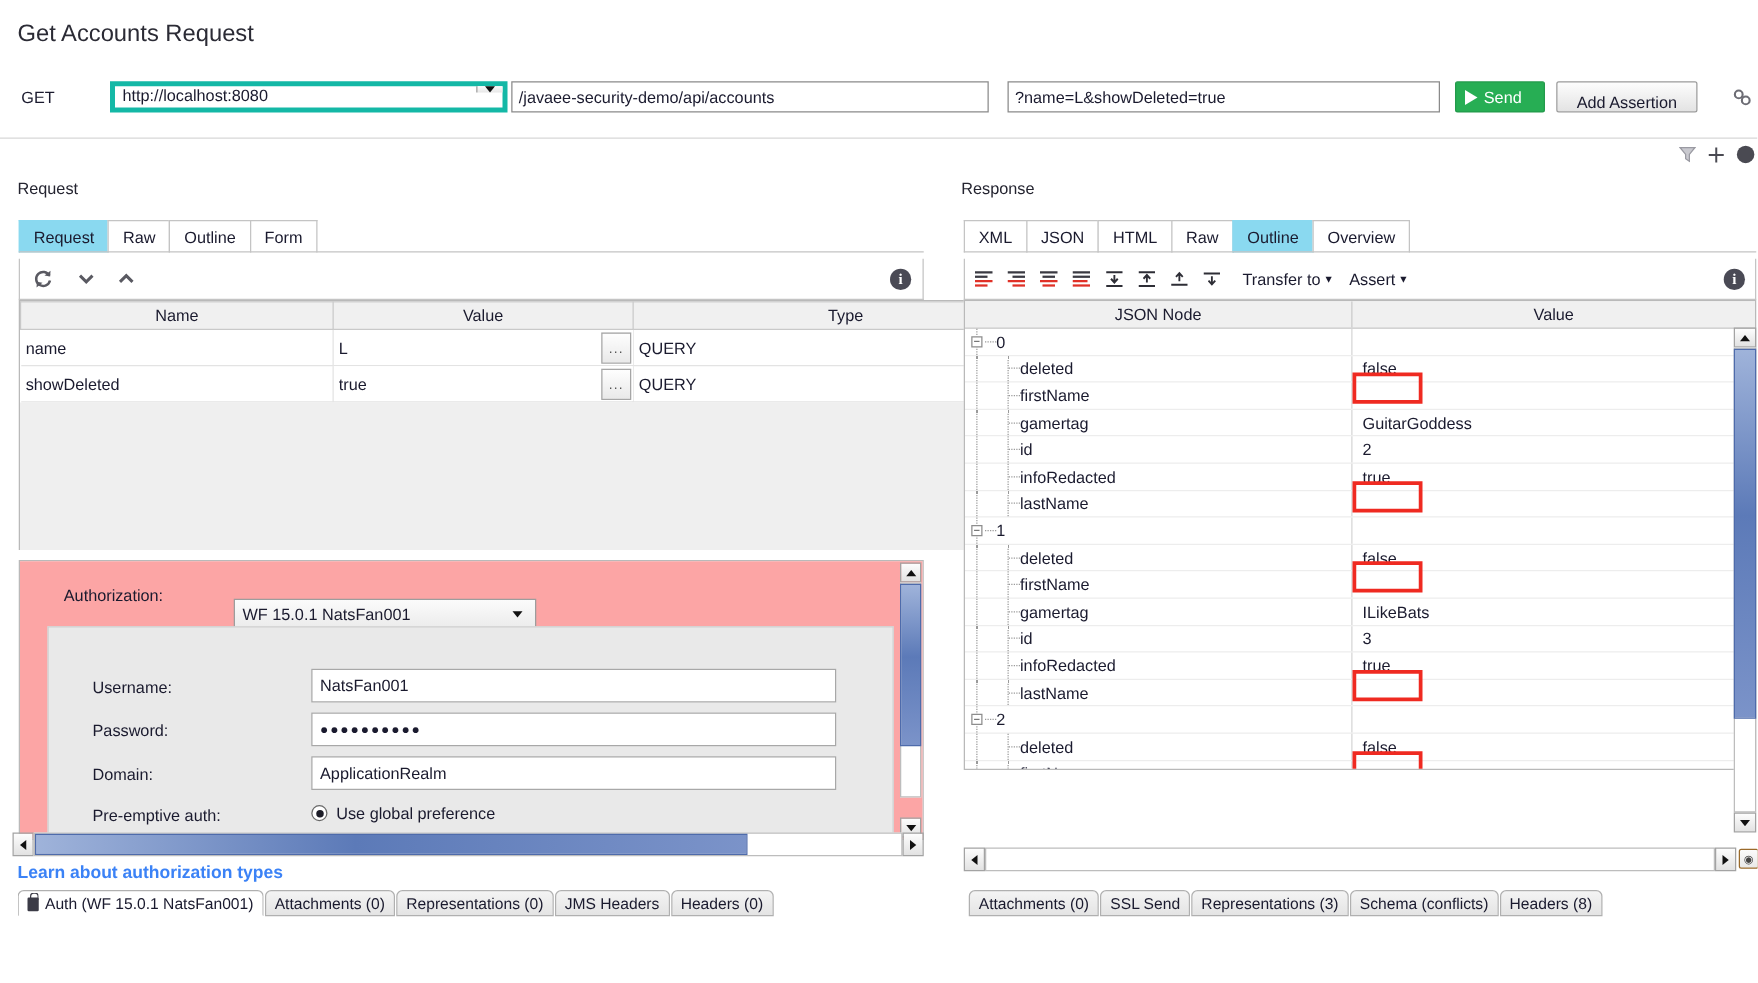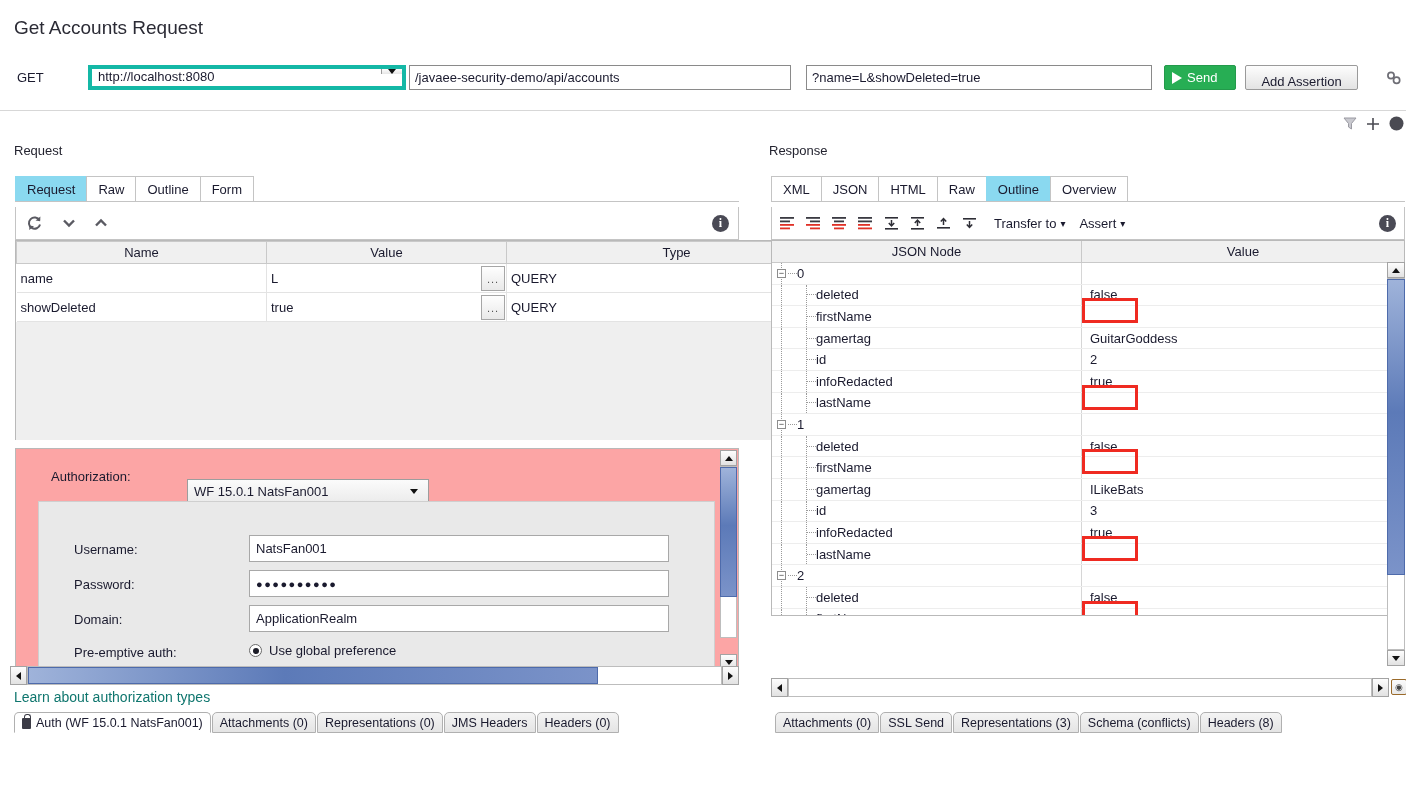--- a/index.html
+++ b/index.html
@@ -165,21 +165,21 @@
   }
   .sb-thumb.vert { background: linear-gradient(#9fb3da,#5c7ab8 45%,#7b93c9); }
   .tri-up   { width:0;height:0;border-left:4px solid transparent;border-right:4px solid transparent;border-bottom:5px solid #111; }
   .tri-down { width:0;height:0;border-left:4px solid transparent;border-right:4px solid transparent;border-top:5px solid #111; }
   .tri-left { width:0;height:0;border-top:4px solid transparent;border-bottom:4px solid transparent;border-right:5px solid #111; }
   .tri-right{ width:0;height:0;border-top:4px solid transparent;border-bottom:4px solid transparent;border-left:5px solid #111; }
 
   
   .learn-link {
     position: absolute; left: 14px; top: 689px; font-size: 14px;
-    color: #0f766e; cursor: pointer;
+    color: #3b82f6; cursor: pointer; font-weight: bold;
   }
   .btabs { position: absolute; display: flex; align-items: flex-end; text-align: center; }
   .btab {
     height: 21px; padding: 0 7px; display: flex; align-items: center; gap: 5px;
     background: linear-gradient(#f4f4f4,#e4e4e4); border: 1px solid #b0b0b0;
     border-radius: 5px 5px 0 0; font-size: 12.5px; margin-right: 1px; cursor: pointer;
     color: #1a1a2e;
   }
   .btab.sel { background: #ffffff; border-bottom-color: #ffffff; }
   .lock-icon {

